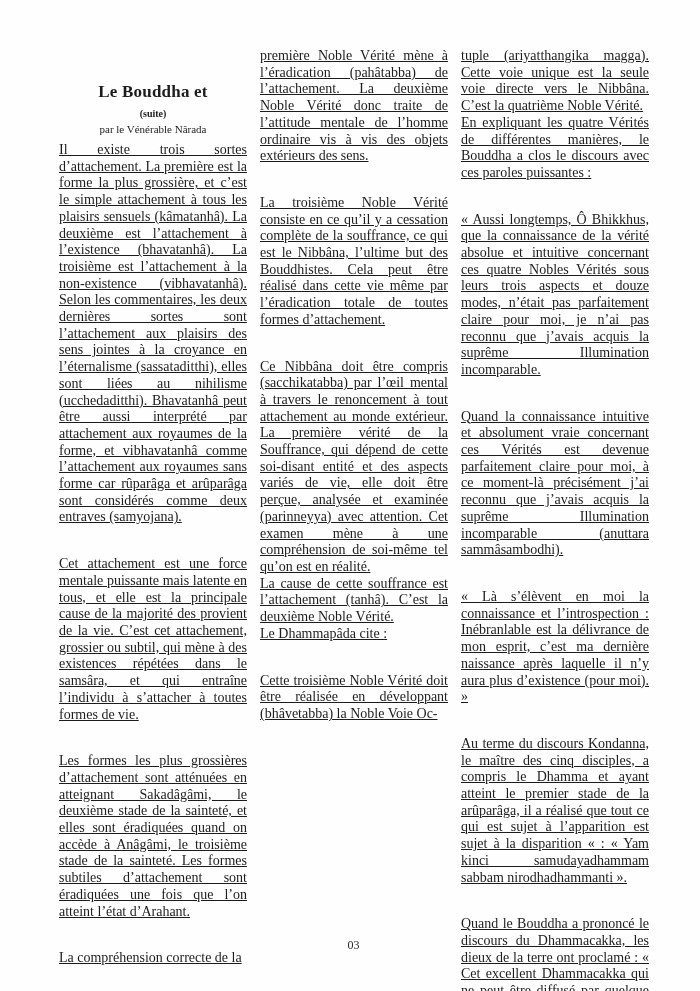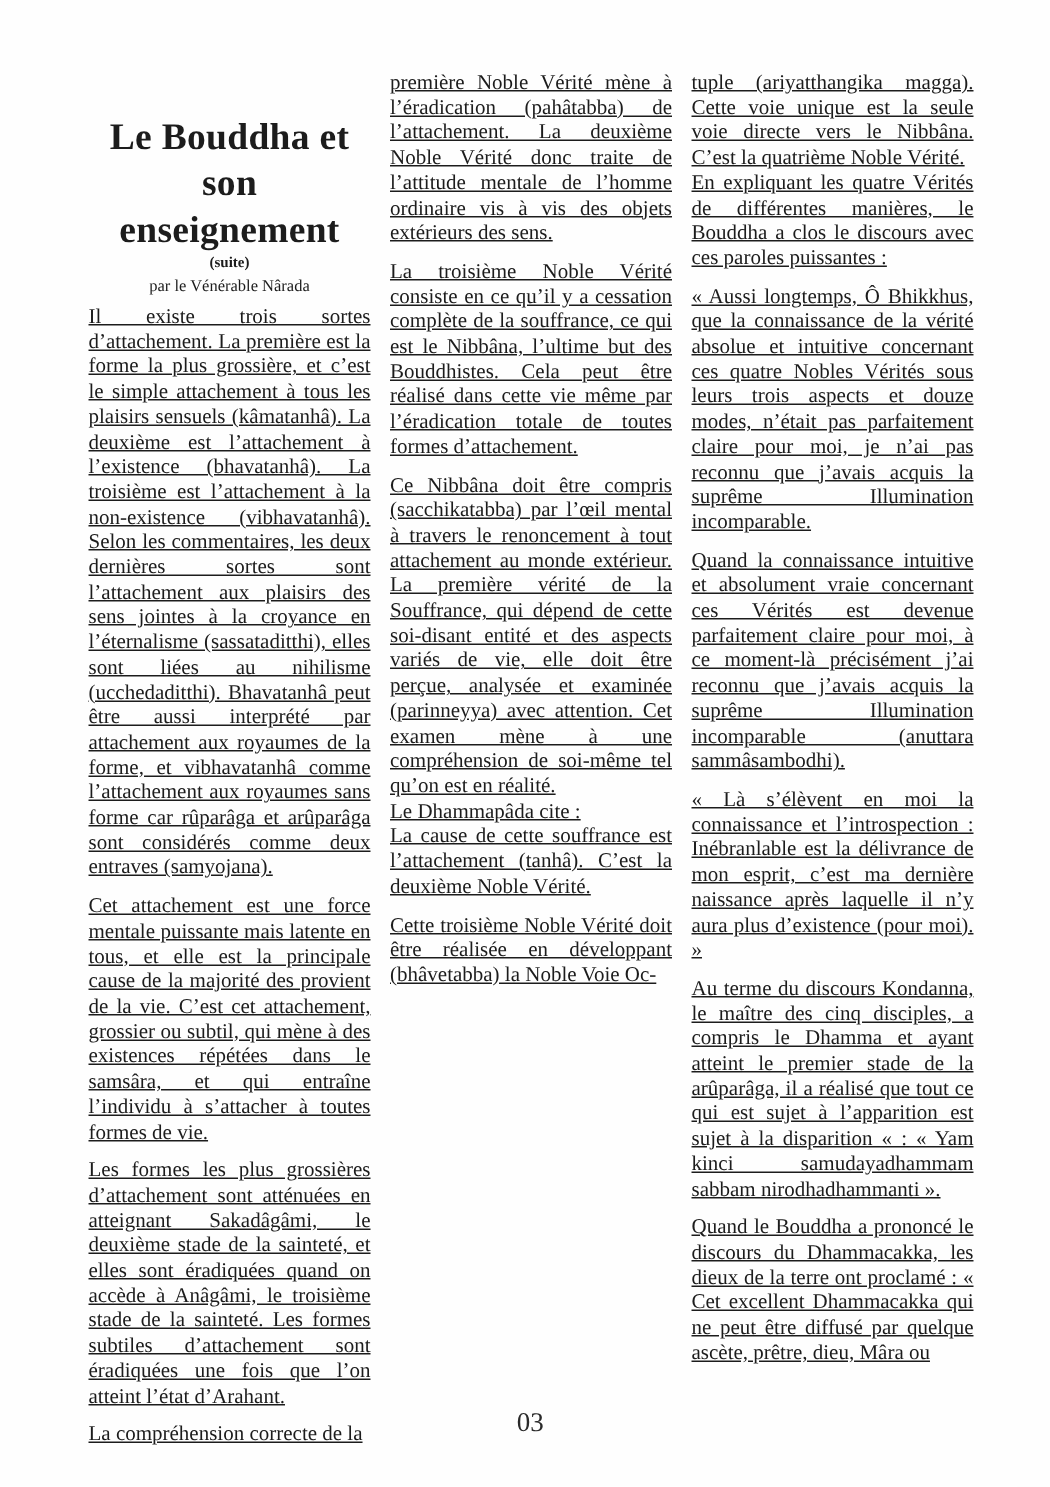--- a/index.html
+++ b/index.html
@@ -32,81 +32,80 @@
     line-height: 16.7px;
     text-align: justify;
     hyphens: manual;
   }
   .col p {
     margin: 0;
     text-align: justify;
     text-decoration: underline;
   }
   .col p.sp {
-    margin-top: 9px;
+    margin-top: 30px;
   }
   .article-header {
     padding-top: 28px;
     text-align: center;
     margin-bottom: 4px;
   }
   .article-title {
     margin: 0;
-    font-size: 25px;
+    font-size: 17px;
     line-height: 31px;
     font-weight: bold;
     letter-spacing: 0.2px;
   }
   .article-subtitle {
     font-size: 10px;
     font-weight: bold;
     line-height: 13px;
     text-align: center;
   }
   .article-byline {
     font-size: 11px;
     line-height: 18px;
   }
   .page-number {
     position: absolute;
     top: 938px;
     left: 59px;
     width: 589px;
     text-align: center;
-    font-size: 18px;
+    font-size: 12px;
     color: #2a2a2a;
   }
 </style>
 </head>
 <body>
 
 <div class="page">
   <div class="cols">
 
     <section class="col">
       <header class="article-header">
         <h1 class="article-title">
           <span>Le Bouddha et</span><br>
-          <span>son enseignement</span>
         </h1>
         <div class="article-subtitle">(suite)</div>
         <div class="article-byline">par le Vénérable Nârada</div>
       </header>
       <p>Il existe trois sortes d’attachement. La première est la forme la plus grossière, et c’est le simple attachement à tous les plaisirs sensuels (kâmatanhâ). La deuxième est l’attachement à l’existence (bhavatanhâ). La troisième est l’attachement à la non-existence (vibhavatanhâ). Selon les commentaires, les deux dernières sortes sont l’attachement aux plaisirs des sens jointes à la croyance en l’éternalisme (sassataditthi), elles sont liées au nihilisme (ucchedaditthi). Bhavatanhâ peut être aussi interprété par attachement aux royaumes de la forme, et vibhavatanhâ comme l’attachement aux royaumes sans forme car rûparâga et arûparâga sont considérés comme deux entraves (samyojana).</p>
       <p class="sp">Cet attachement est une force mentale puissante mais latente en tous, et elle est la principale cause de la majorité des provient de la vie. C’est cet attachement, grossier ou subtil, qui mène à des existences répétées dans le samsâra, et qui entraîne l’individu à s’attacher à toutes formes de vie.</p>
       <p class="sp">Les formes les plus grossières d’attachement sont atténuées en atteignant Sakadâgâmi, le deuxième stade de la sainteté, et elles sont éradiquées quand on accède à Anâgâmi, le troisième stade de la sainteté. Les formes subtiles d’attachement sont éradiquées une fois que l’on atteint l’état d’Arahant.</p>
       <p class="sp">La compréhension correcte de la</p>
     </section>
 
     <section class="col">
       <p>première Noble Vérité mène à l’éradication (pahâtabba) de l’attachement. La deuxième Noble Vérité donc traite de l’attitude mentale de l’homme ordinaire vis à vis des objets extérieurs des sens.</p>
       <p class="sp">La troisième Noble Vérité consiste en ce qu’il y a cessation complète de la souffrance, ce qui est le Nibbâna, l’ultime but des Bouddhistes. Cela peut être réalisé dans cette vie même par l’éradication totale de toutes formes d’attachement.</p>
       <p class="sp">Ce Nibbâna doit être compris (sacchikatabba) par l’œil mental à travers le renoncement à tout attachement au monde extérieur. La première vérité de la Souffrance, qui dépend de cette soi-disant entité et des aspects variés de vie, elle doit être perçue, analysée et examinée (parinneyya) avec attention. Cet examen mène à une compréhension de soi-même tel qu’on est en réalité.</p>
+      <p>La cause de cette souffrance est l’attachement (tanhâ). C’est la deuxième Noble Vérité.</p>
       <p>Le Dhammapâda cite :</p>
-      <p>La cause de cette souffrance est l’attachement (tanhâ). C’est la deuxième Noble Vérité.</p>
       <p class="sp">Cette troisième Noble Vérité doit être réalisée en développant (bhâvetabba) la Noble Voie Oc-</p>
     </section>
 
     <section class="col">
       <p>tuple (ariyatthangika magga). Cette voie unique est la seule voie directe vers le Nibbâna. C’est la quatrième Noble Vérité.</p>
       <p>En expliquant les quatre Vérités de différentes manières, le Bouddha a clos le discours avec ces paroles puissantes :</p>
       <p class="sp">« Aussi longtemps, Ô Bhikkhus, que la connaissance de la vérité absolue et intuitive concernant ces quatre Nobles Vérités sous leurs trois aspects et douze modes, n’était pas parfaitement claire pour moi, je n’ai pas reconnu que j’avais acquis la suprême Illumination incomparable.</p>
       <p class="sp">Quand la connaissance intuitive et absolument vraie concernant ces Vérités est devenue parfaitement claire pour moi, à ce moment-là précisément j’ai reconnu que j’avais acquis la suprême Illumination incomparable (anuttara sammâsambodhi).</p>
       <p class="sp">« Là s’élèvent en moi la connaissance et l’introspection : Inébranlable est la délivrance de mon esprit, c’est ma dernière naissance après laquelle il n’y aura plus d’existence (pour moi). »</p>
       <p class="sp">Au terme du discours Kondanna, le maître des cinq disciples, a compris le Dhamma et ayant atteint le premier stade de la arûparâga, il a réalisé que tout ce qui est sujet à l’apparition est sujet à la disparition « : « Yam kinci samudayadhammam sabbam nirodhadhammanti ».</p>

